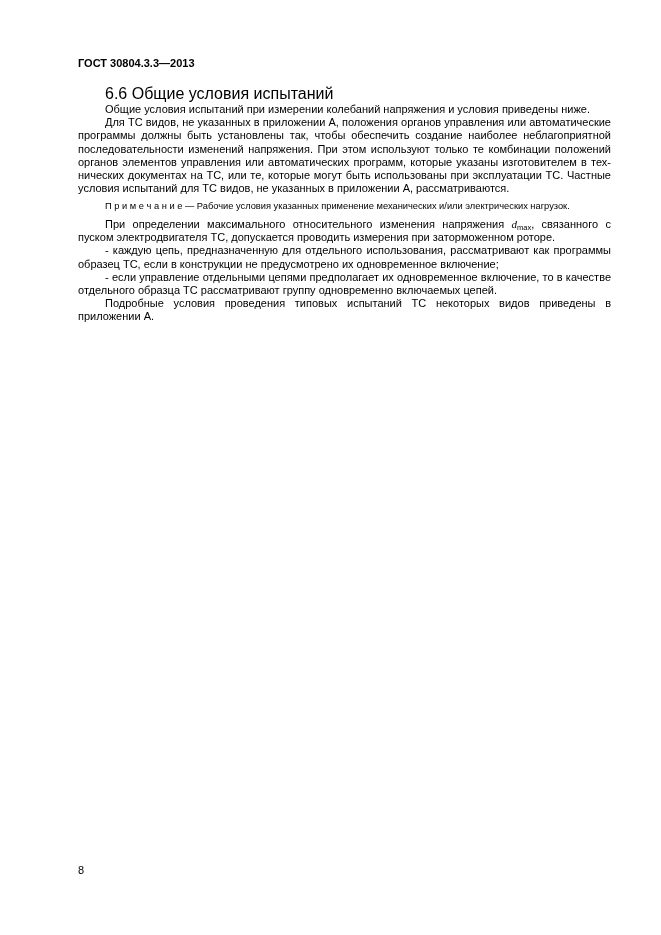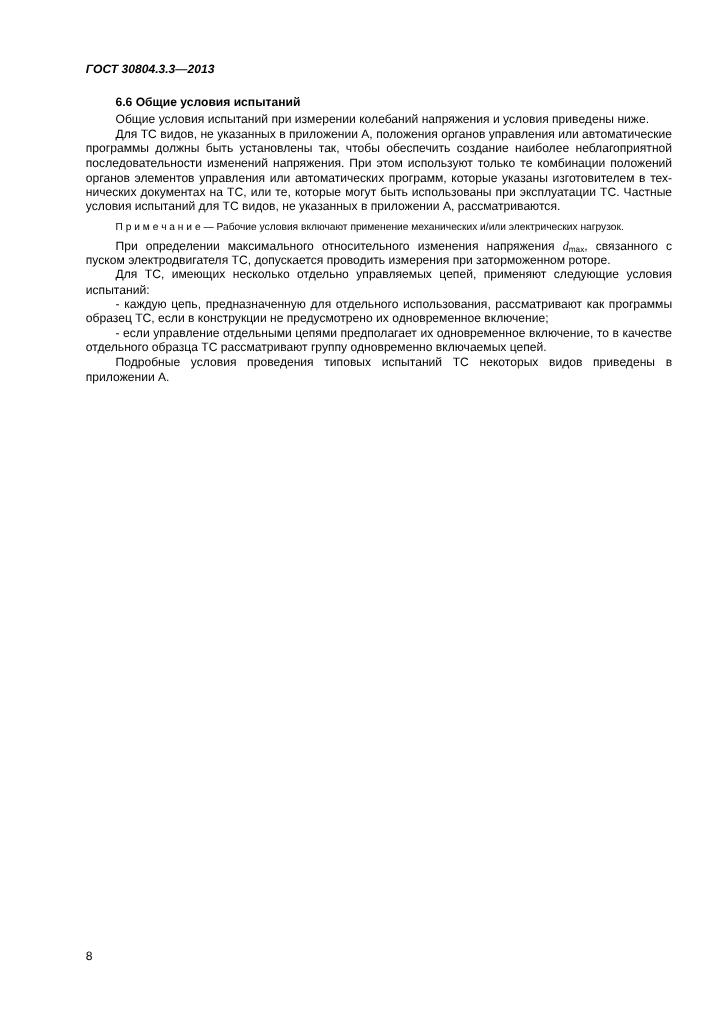--- a/index.html
+++ b/index.html
@@ -19,25 +19,24 @@
   .content {
     position: absolute;
     left: 78px; top: 57px;
     width: 533px;
   }
   .doc-header {
     font-size: 11px;
     font-weight: bold;
     margin: 0 0 17px 0;
     line-height: 13px;
-    font-style: italic;
   }
   .section-title {
-    font-size: 11px;
-    font-weight: bold;
+    font-size: 16px;
+    font-weight: normal;
     margin: 0 0 3px 0;
     text-indent: 27px;
     line-height: 13px;
   }
   .para {
     font-size: 11px;
     line-height: 13.2px;
     text-align: justify;
     text-indent: 27px;
     margin: 0;
@@ -73,25 +72,24 @@
 
     <div class="doc-header">ГОСТ 30804.3.3—2013</div>
 
     <div class="section-title">6.6  Общие условия испытаний</div>
 
     <p class="para">Общие условия испытаний при измерении колебаний напряжения и условия приведены ниже.</p>
 
     <p class="para">Для ТС видов, не указанных в приложении А, положения органов управления или автоматиче­ские программы должны быть установлены так, чтобы обеспечить создание наиболее неблагоприятной последовательности изменений напряжения. При этом используют только те комбинации положений органов элементов управления или автоматических программ, которые указаны изготовителем в тех­нических документах на ТС, или те, которые могут быть использованы при эксплуатации ТС. Частные условия испытаний для ТС видов, не указанных в приложении А, рассматриваются.</p>
 
 
-    <p class="note">П р и м е ч а н и е — Рабочие условия включают применение механических и/или электрических нагрузок.</p>
+    <p class="note">П р и м е ч а н и е — Рабочие условия указанных применение механических и/или электрических нагрузок.</p>
 
     <p class="para"><span>При определении максимального относительного изменения напряжения </span><span class="dmax-symbol"><span>d</span><sub>max</sub></span><span>, связанного с пуском электродвигателя ТС, допускается проводить измерения при заторможенном роторе.</span></p>
 
-    <p class="para">Для ТС, имеющих несколько отдельно управляемых цепей, применяют следующие условия испытаний:</p>
 
     <p class="para">- каждую цепь, предназначенную для отдельного использования, рассматривают как программы образец ТС, если в конструкции не предусмотрено их одновременное включение;</p>
 
     <p class="para">- если управление отдельными цепями предполагает их одновременное включение, то в качестве отдельного образца ТС рассматривают группу одновременно включаемых цепей.</p>
 
     <p class="para">Подробные условия проведения типовых испытаний ТС некоторых видов приведены в приложении А.</p>
 
   </div>
 
   <div class="page-number">8</div>

